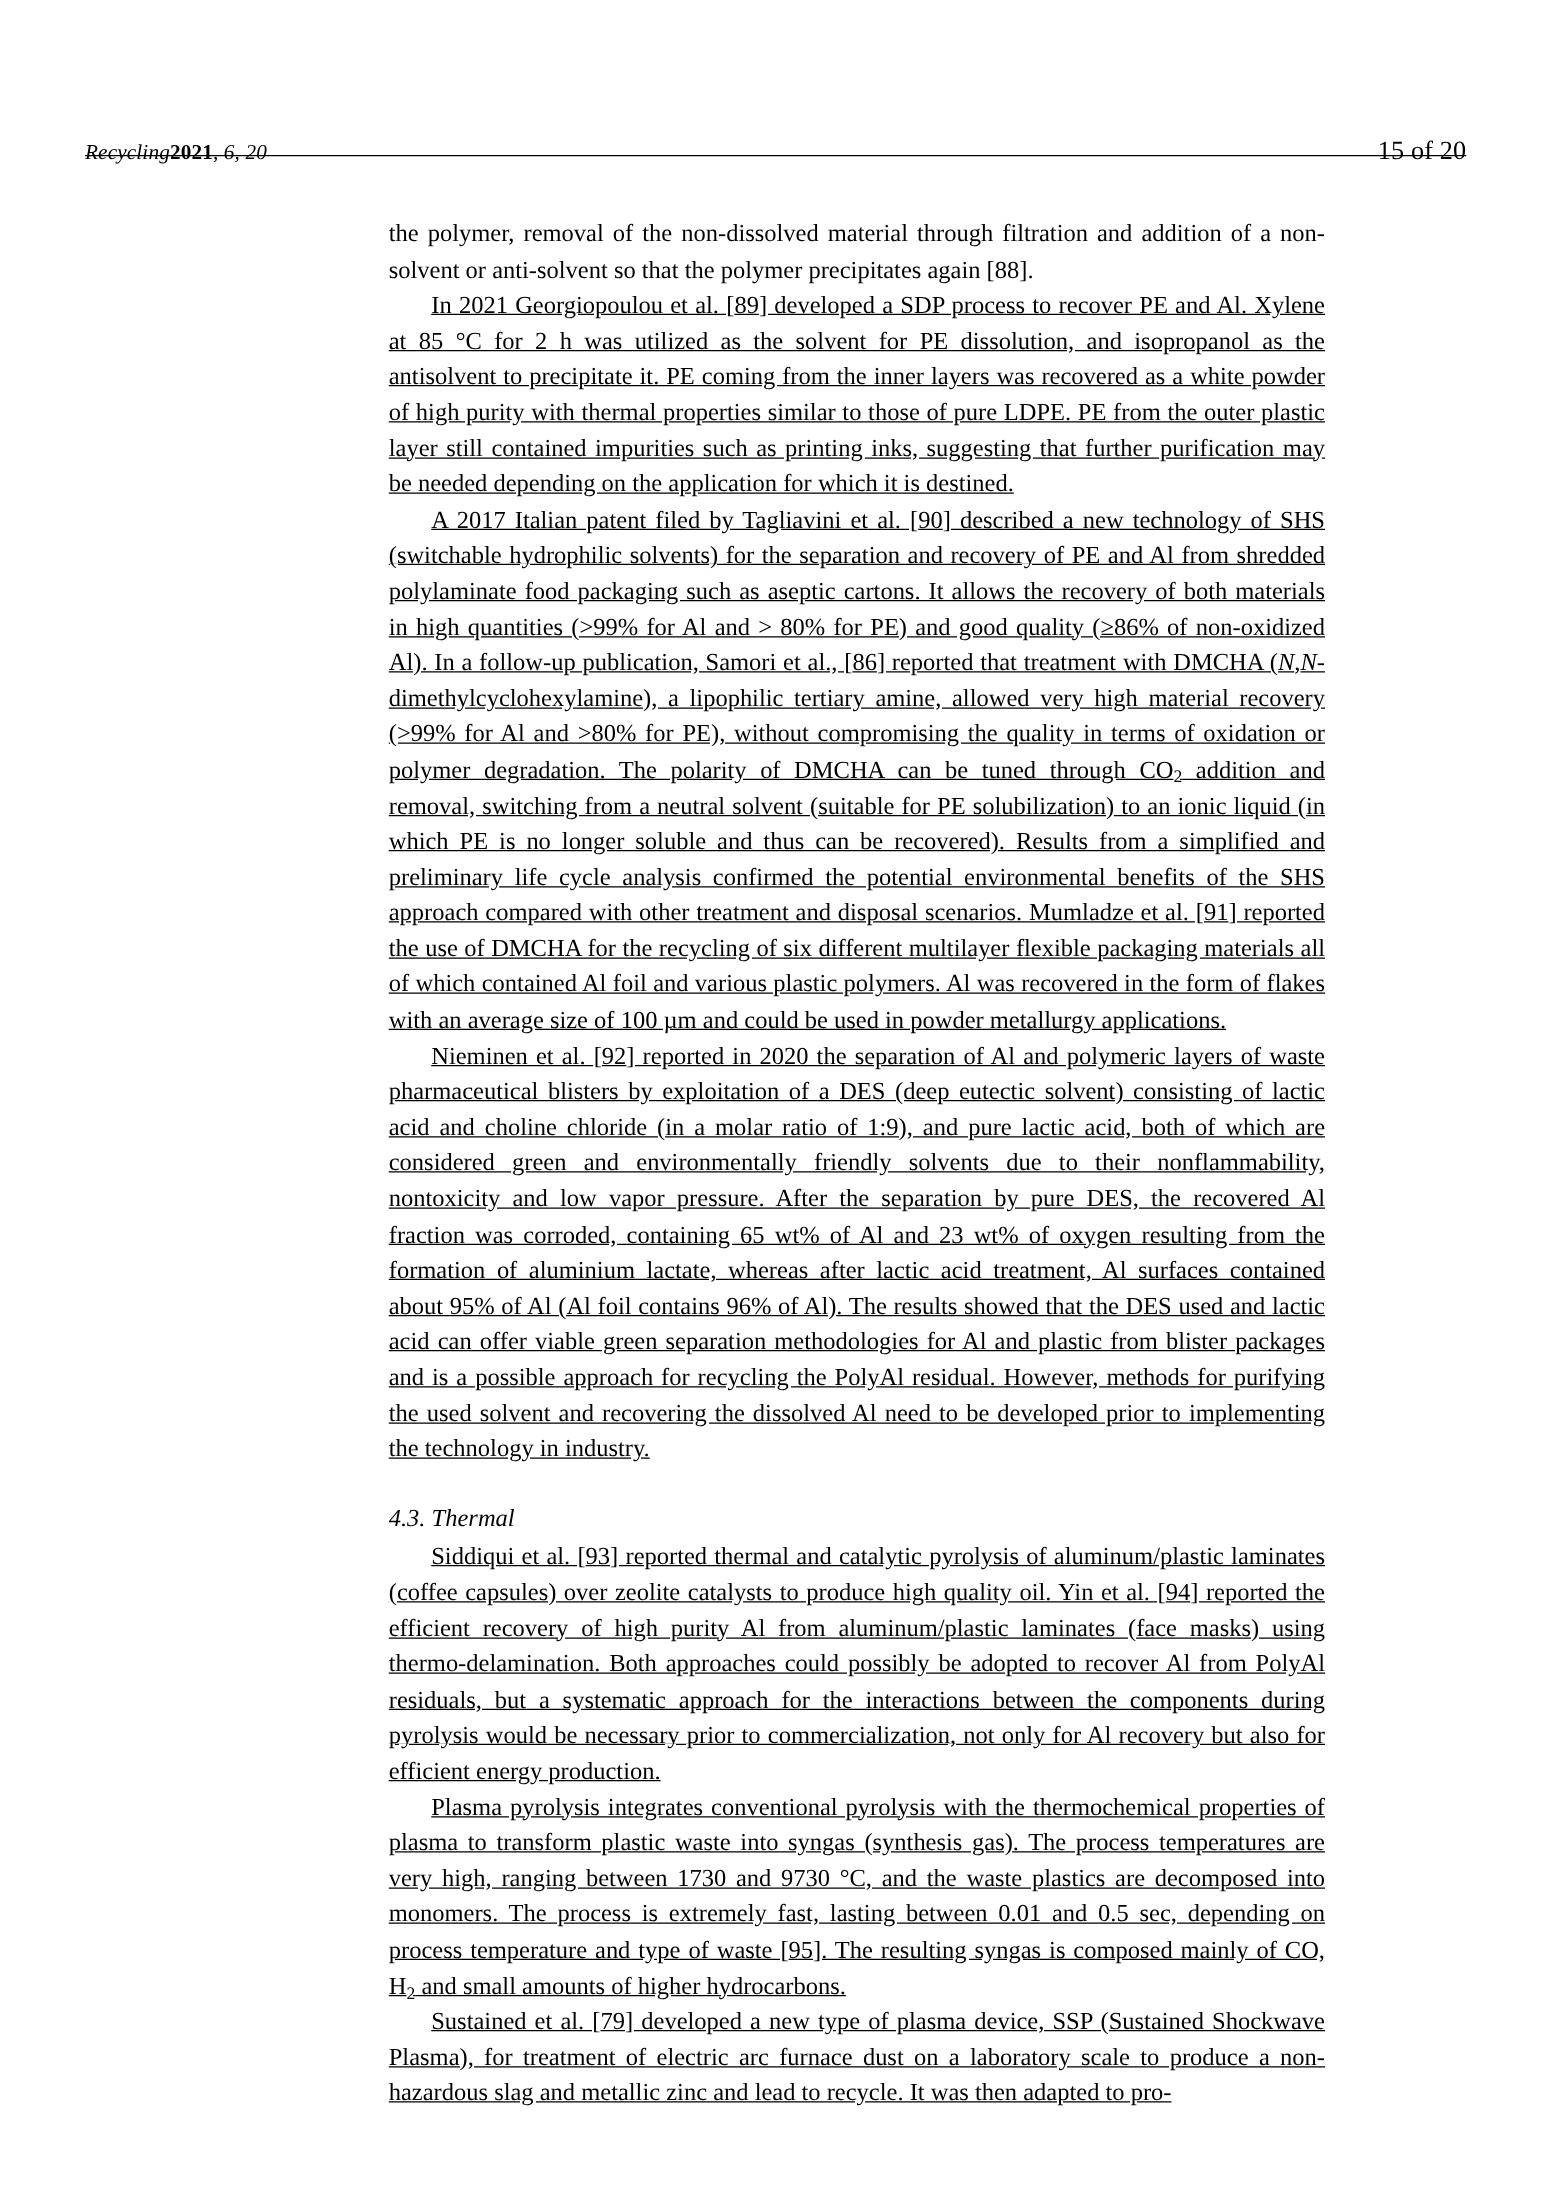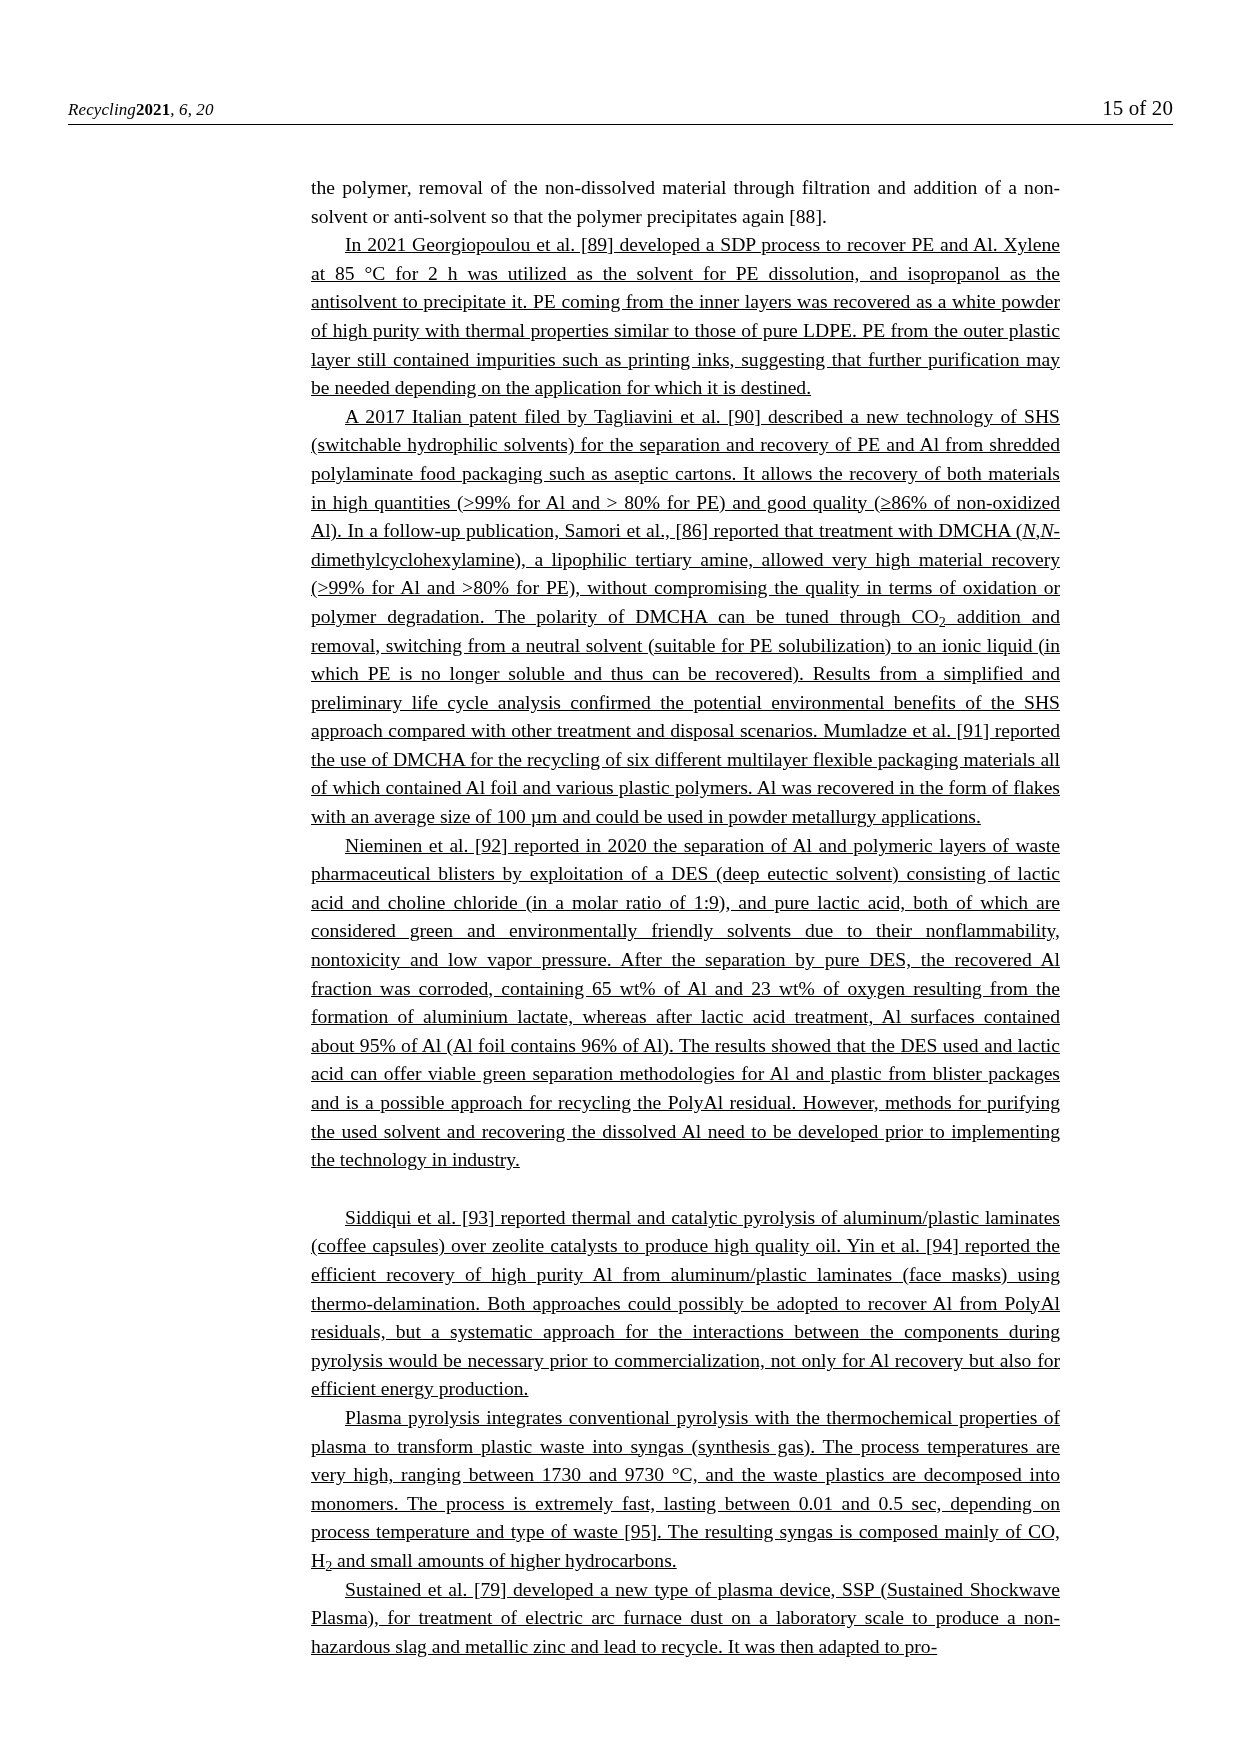--- a/index.html
+++ b/index.html
@@ -18,21 +18,21 @@
     margin: 0 auto;
     background: #ffffff;
     box-sizing: border-box;
     overflow: hidden;
   }
 
   
   .running-head {
     position: absolute;
     left: 68px;
-    top: 96px;
+    top: 108px;
     width: 1105px;
     display: flex;
     align-items: baseline;
     justify-content: space-between;
     font-size: 17px;
     letter-spacing: 0.1px;
   }
   .rh-left { white-space: nowrap; }
   .rh-journal { font-style: italic; }
   .rh-year { font-weight: bold; font-style: normal; }
@@ -103,20 +103,21 @@
 
   <div class="column">
     <div id="paras-before">
         <p class="para noindent"><span>the polymer, removal of the non-dissolved material through filtration and addition of a non-solvent or anti-solvent so that the polymer precipitates again [</span><span class="cite">88</span><span>].</span></p>
         <p class="para indent"><span>In 2021 Georgiopoulou et al. [</span><span class="cite">89</span><span>] developed a SDP process to recover PE and Al. Xylene at 85 °C for 2 h was utilized as the solvent for PE dissolution, and isopropanol as the antisolvent to precipitate it. PE coming from the inner layers was recovered as a white powder of high purity with thermal properties similar to those of pure LDPE. PE from the outer plastic layer still contained impurities such as printing inks, suggesting that further purification may be needed depending on the application for which it is destined.</span></p>
         <p class="para indent"><span>A 2017 Italian patent filed by Tagliavini et al. [</span><span class="cite">90</span><span>] described a new technology of SHS (switchable hydrophilic solvents) for the separation and recovery of PE and Al from shredded polylaminate food packaging such as aseptic cartons. It allows the recovery of both materials in high quantities (&gt;99% for Al and &gt; 80% for PE) and good quality (≥86% of non-oxidized Al). In a follow-up publication, Samori et al., [</span><span class="cite">86</span><span>] reported that treatment with DMCHA (</span><span class="ital">N</span><span>,</span><span class="ital">N</span><span>-dimethylcyclohexylamine), a lipophilic tertiary amine, allowed very high material recovery (&gt;99% for Al and &gt;80% for PE), without compromising the quality in terms of oxidation or polymer degradation. The polarity of DMCHA can be tuned through CO</span><sub>2</sub><span> addition and removal, switching from a neutral solvent (suitable for PE solubilization) to an ionic liquid (in which PE is no longer soluble and thus can be recovered). Results from a simplified and preliminary life cycle analysis confirmed the potential environmental benefits of the SHS approach compared with other treatment and disposal scenarios. Mumladze et al. [</span><span class="cite">91</span><span>] reported the use of DMCHA for the recycling of six different multilayer flexible packaging materials all of which contained Al foil and various plastic polymers. Al was recovered in the form of flakes with an average size of 100 µm and could be used in powder metallurgy applications.</span></p>
         <p class="para indent"><span>Nieminen et al. [</span><span class="cite">92</span><span>] reported in 2020 the separation of Al and polymeric layers of waste pharmaceutical blisters by exploitation of a DES (deep eutectic solvent) consisting of lactic acid and choline chloride (in a molar ratio of 1:9), and pure lactic acid, both of which are considered green and environmentally friendly solvents due to their nonflammability, nontoxicity and low vapor pressure. After the separation by pure DES, the recovered Al fraction was corroded, containing 65 wt% of Al and 23 wt% of oxygen resulting from the formation of aluminium lactate, whereas after lactic acid treatment, Al surfaces contained about 95% of Al (Al foil contains 96% of Al). The results showed that the DES used and lactic acid can offer viable green separation methodologies for Al and plastic from blister packages and is a possible approach for recycling the PolyAl residual. However, methods for purifying the used solvent and recovering the dissolved Al need to be developed prior to implementing the technology in industry.</span></p>
       </div>
 
     <div class="gap-before-heading"></div>
+    <h3 class="section-heading">4.3. Thermal</h3>
     <div class="gap-after-heading"></div>
 
     <div id="paras-after">
         <p class="para indent"><span>Siddiqui et al. [</span><span class="cite">93</span><span>] reported thermal and catalytic pyrolysis of aluminum/plastic laminates (coffee capsules) over zeolite catalysts to produce high quality oil. Yin et al. [</span><span class="cite">94</span><span>] reported the efficient recovery of high purity Al from aluminum/plastic laminates (face masks) using thermo-delamination. Both approaches could possibly be adopted to recover Al from PolyAl residuals, but a systematic approach for the interactions between the components during pyrolysis would be necessary prior to commercialization, not only for Al recovery but also for efficient energy production.</span></p>
         <p class="para indent"><span>Plasma pyrolysis integrates conventional pyrolysis with the thermochemical properties of plasma to transform plastic waste into syngas (synthesis gas). The process temperatures are very high, ranging between 1730 and 9730 °C, and the waste plastics are decomposed into monomers. The process is extremely fast, lasting between 0.01 and 0.5 sec, depending on process temperature and type of waste [</span><span class="cite">95</span><span>]. The resulting syngas is composed mainly of CO, H</span><sub>2</sub><span> and small amounts of higher hydrocarbons.</span></p>
         <p class="para indent"><span>Sustained et al. [</span><span class="cite">79</span><span>] developed a new type of plasma device, SSP (Sustained Shockwave Plasma), for treatment of electric arc furnace dust on a laboratory scale to produce a non-hazardous slag and metallic zinc and lead to recycle. It was then adapted to pro-</span></p>
       </div>
   </div>
 
 </div>

